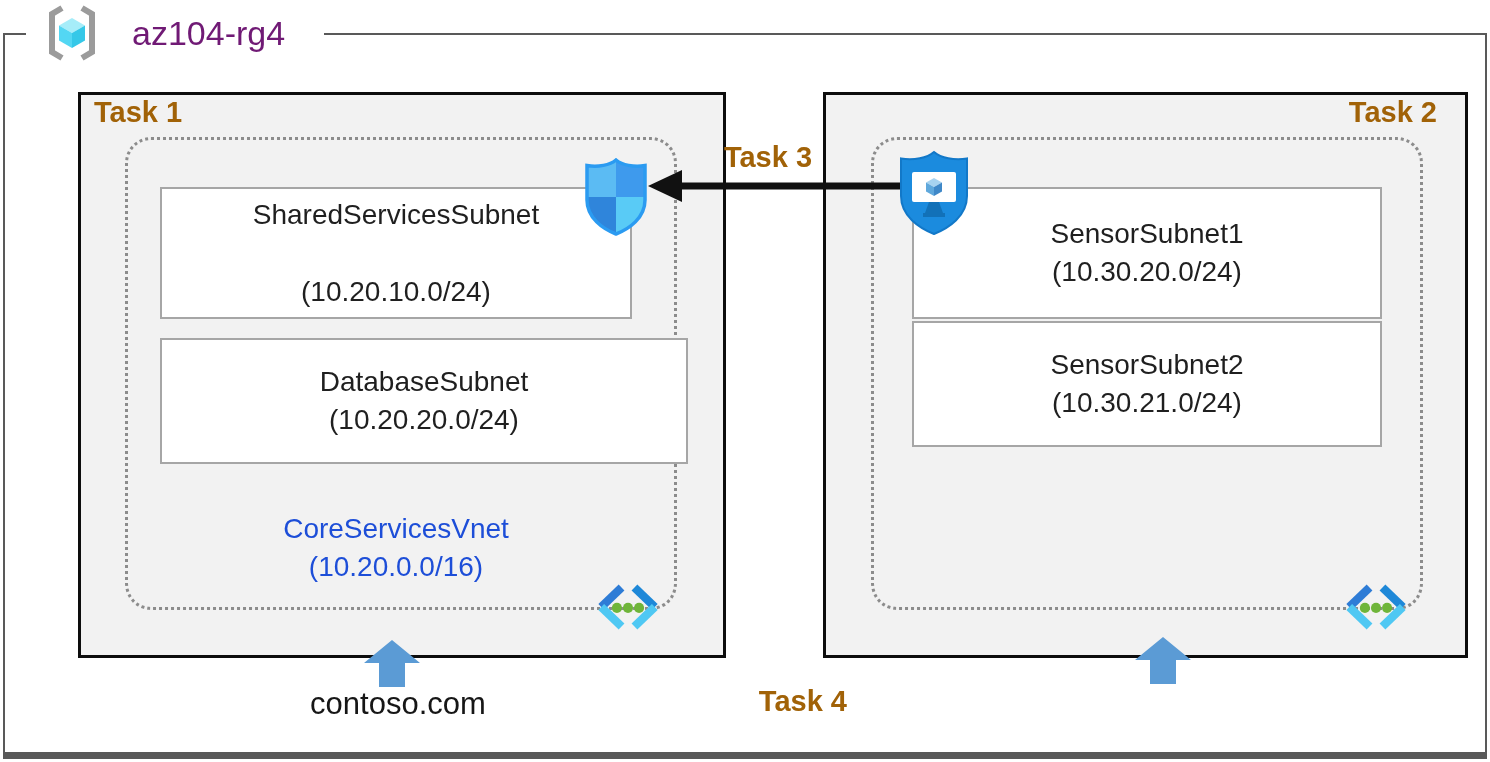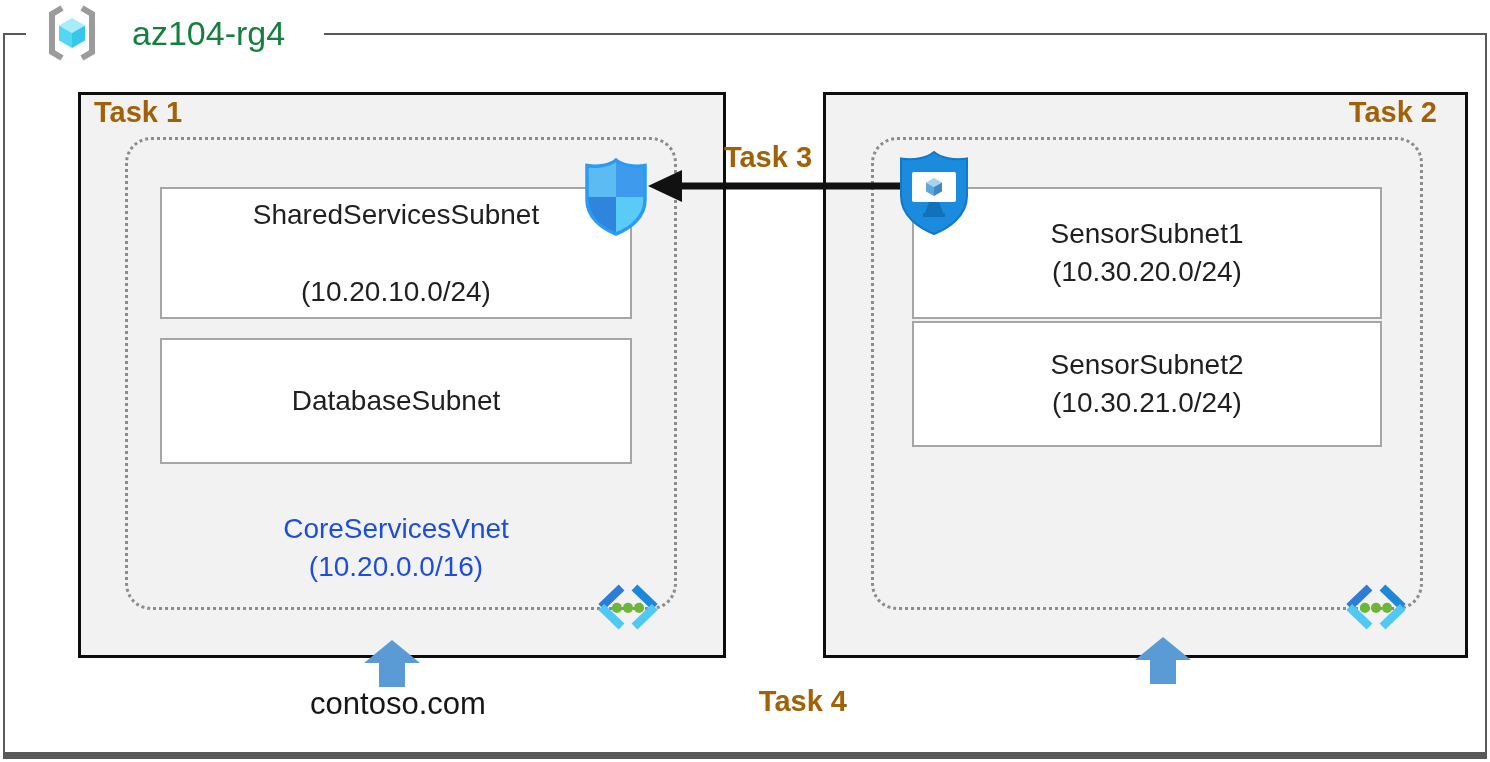--- a/index.html
+++ b/index.html
@@ -10,21 +10,21 @@
   .abs{position:absolute;}
   
   #rg-frame{
     left:3px;top:33px;width:1484px;height:726px;box-sizing:border-box;
     border:2px solid #595959;border-bottom:7px solid #595959;
   }
   #rg-header{
     left:26px;top:0;width:298px;height:66px;background:#ffffff;
     display:flex;align-items:center;gap:30px;padding-left:16px;box-sizing:border-box;
   }
-  #rg-title{font-size:34px;color:#15803d;white-space:nowrap;}
+  #rg-title{font-size:34px;color:#701a75;white-space:nowrap;}
   
   .task-box{
     box-sizing:border-box;background:#F2F2F2;border:3px solid #0d0d0d;
   }
   #task1-box{left:78px;top:92px;width:648px;height:566px;}
   #task2-box{left:823px;top:92px;width:645px;height:566px;}
   .task-label{font-weight:bold;font-size:29px;color:#a16207;white-space:nowrap;}
   #task1-label{left:94px;top:96px;}
   #task2-label{left:1190px;top:96px;width:247px;text-align:right;}
   #task3-label{left:688px;top:141px;width:160px;text-align:center;}
@@ -35,21 +35,21 @@
   }
   #vnet1-dashed{left:125px;top:137px;width:552px;height:473px;}
   #vnet2-dashed{left:871px;top:137px;width:552px;height:473px;}
   
   .subnet-box{
     box-sizing:border-box;background:#ffffff;border:2px solid #A6A6A6;
     display:flex;flex-direction:column;align-items:center;justify-content:center;
     font-size:28px;line-height:38px;color:#1f1f1f;text-align:center;
   }
   #subnet-1a{left:160px;top:187px;width:472px;height:132px;gap:39px;}
-  #subnet-1b{left:160px;top:338px;width:472px;height:126px;}
+  #subnet-1b{left:160px;top:338px;width:528px;height:126px;}
   #subnet-2a{left:912px;top:187px;width:470px;height:132px;}
   #subnet-2b{left:912px;top:321px;width:470px;height:126px;}
   .vnet-name{
     font-size:28px;line-height:38px;color:#1d4ed8;text-align:center;
   }
   #vnet1-name{left:160px;top:510px;width:472px;}
   #vnet2-name{left:912px;top:510px;width:470px;}
   
   #nsg-icon{left:584px;top:158px;z-index:6;}
   #bastion-icon{left:898px;top:150px;z-index:6;}
@@ -91,20 +91,21 @@
 
   <div class="abs vnet-dashed" id="vnet1-dashed"></div>
   <div class="abs vnet-dashed" id="vnet2-dashed"></div>
 
   <div class="abs subnet-box" id="subnet-1a">
     <span>SharedServicesSubnet</span>
     <span>(10.20.10.0/24)</span>
   </div>
   <div class="abs subnet-box" id="subnet-1b">
     <span>DatabaseSubnet</span>
+    <span>(10.20.20.0/24)</span>
   </div>
   <div class="abs vnet-name" id="vnet1-name">
     <div>CoreServicesVnet</div>
     <div>(10.20.0.0/16)</div>
   </div>
 
   <div class="abs subnet-box" id="subnet-2a">
     <span>SensorSubnet1</span>
     <span>(10.30.20.0/24)</span>
   </div>

